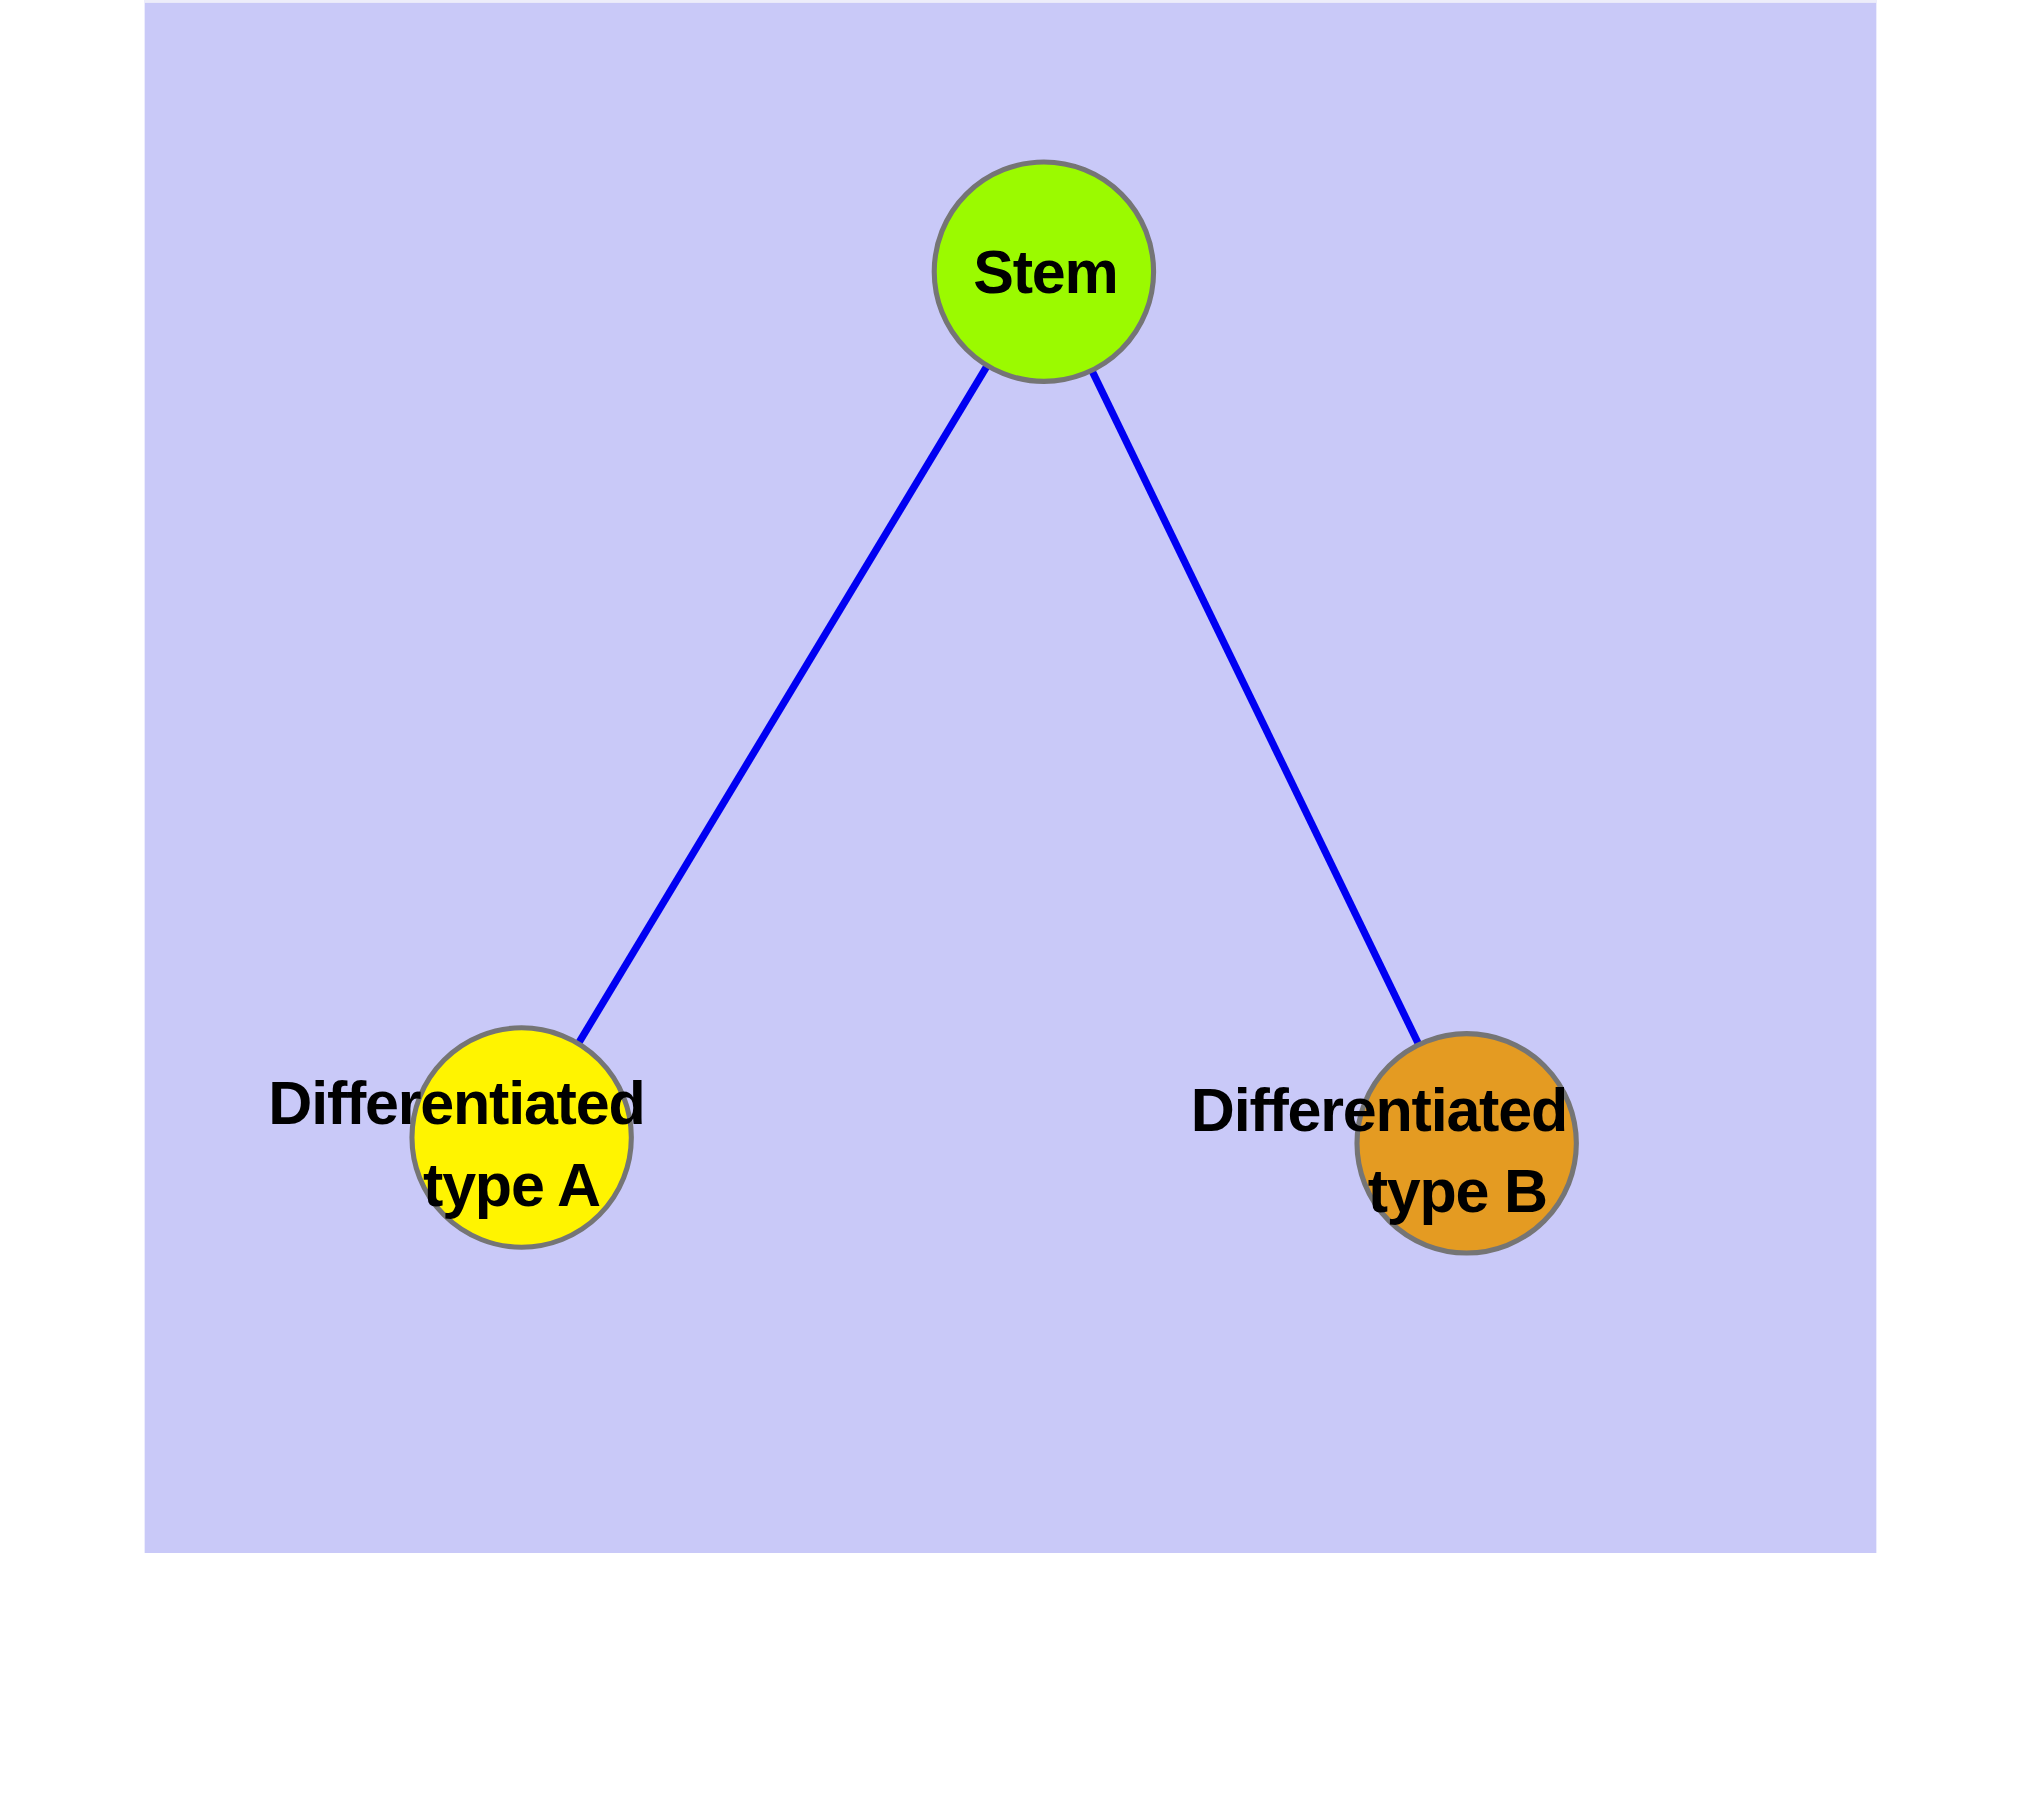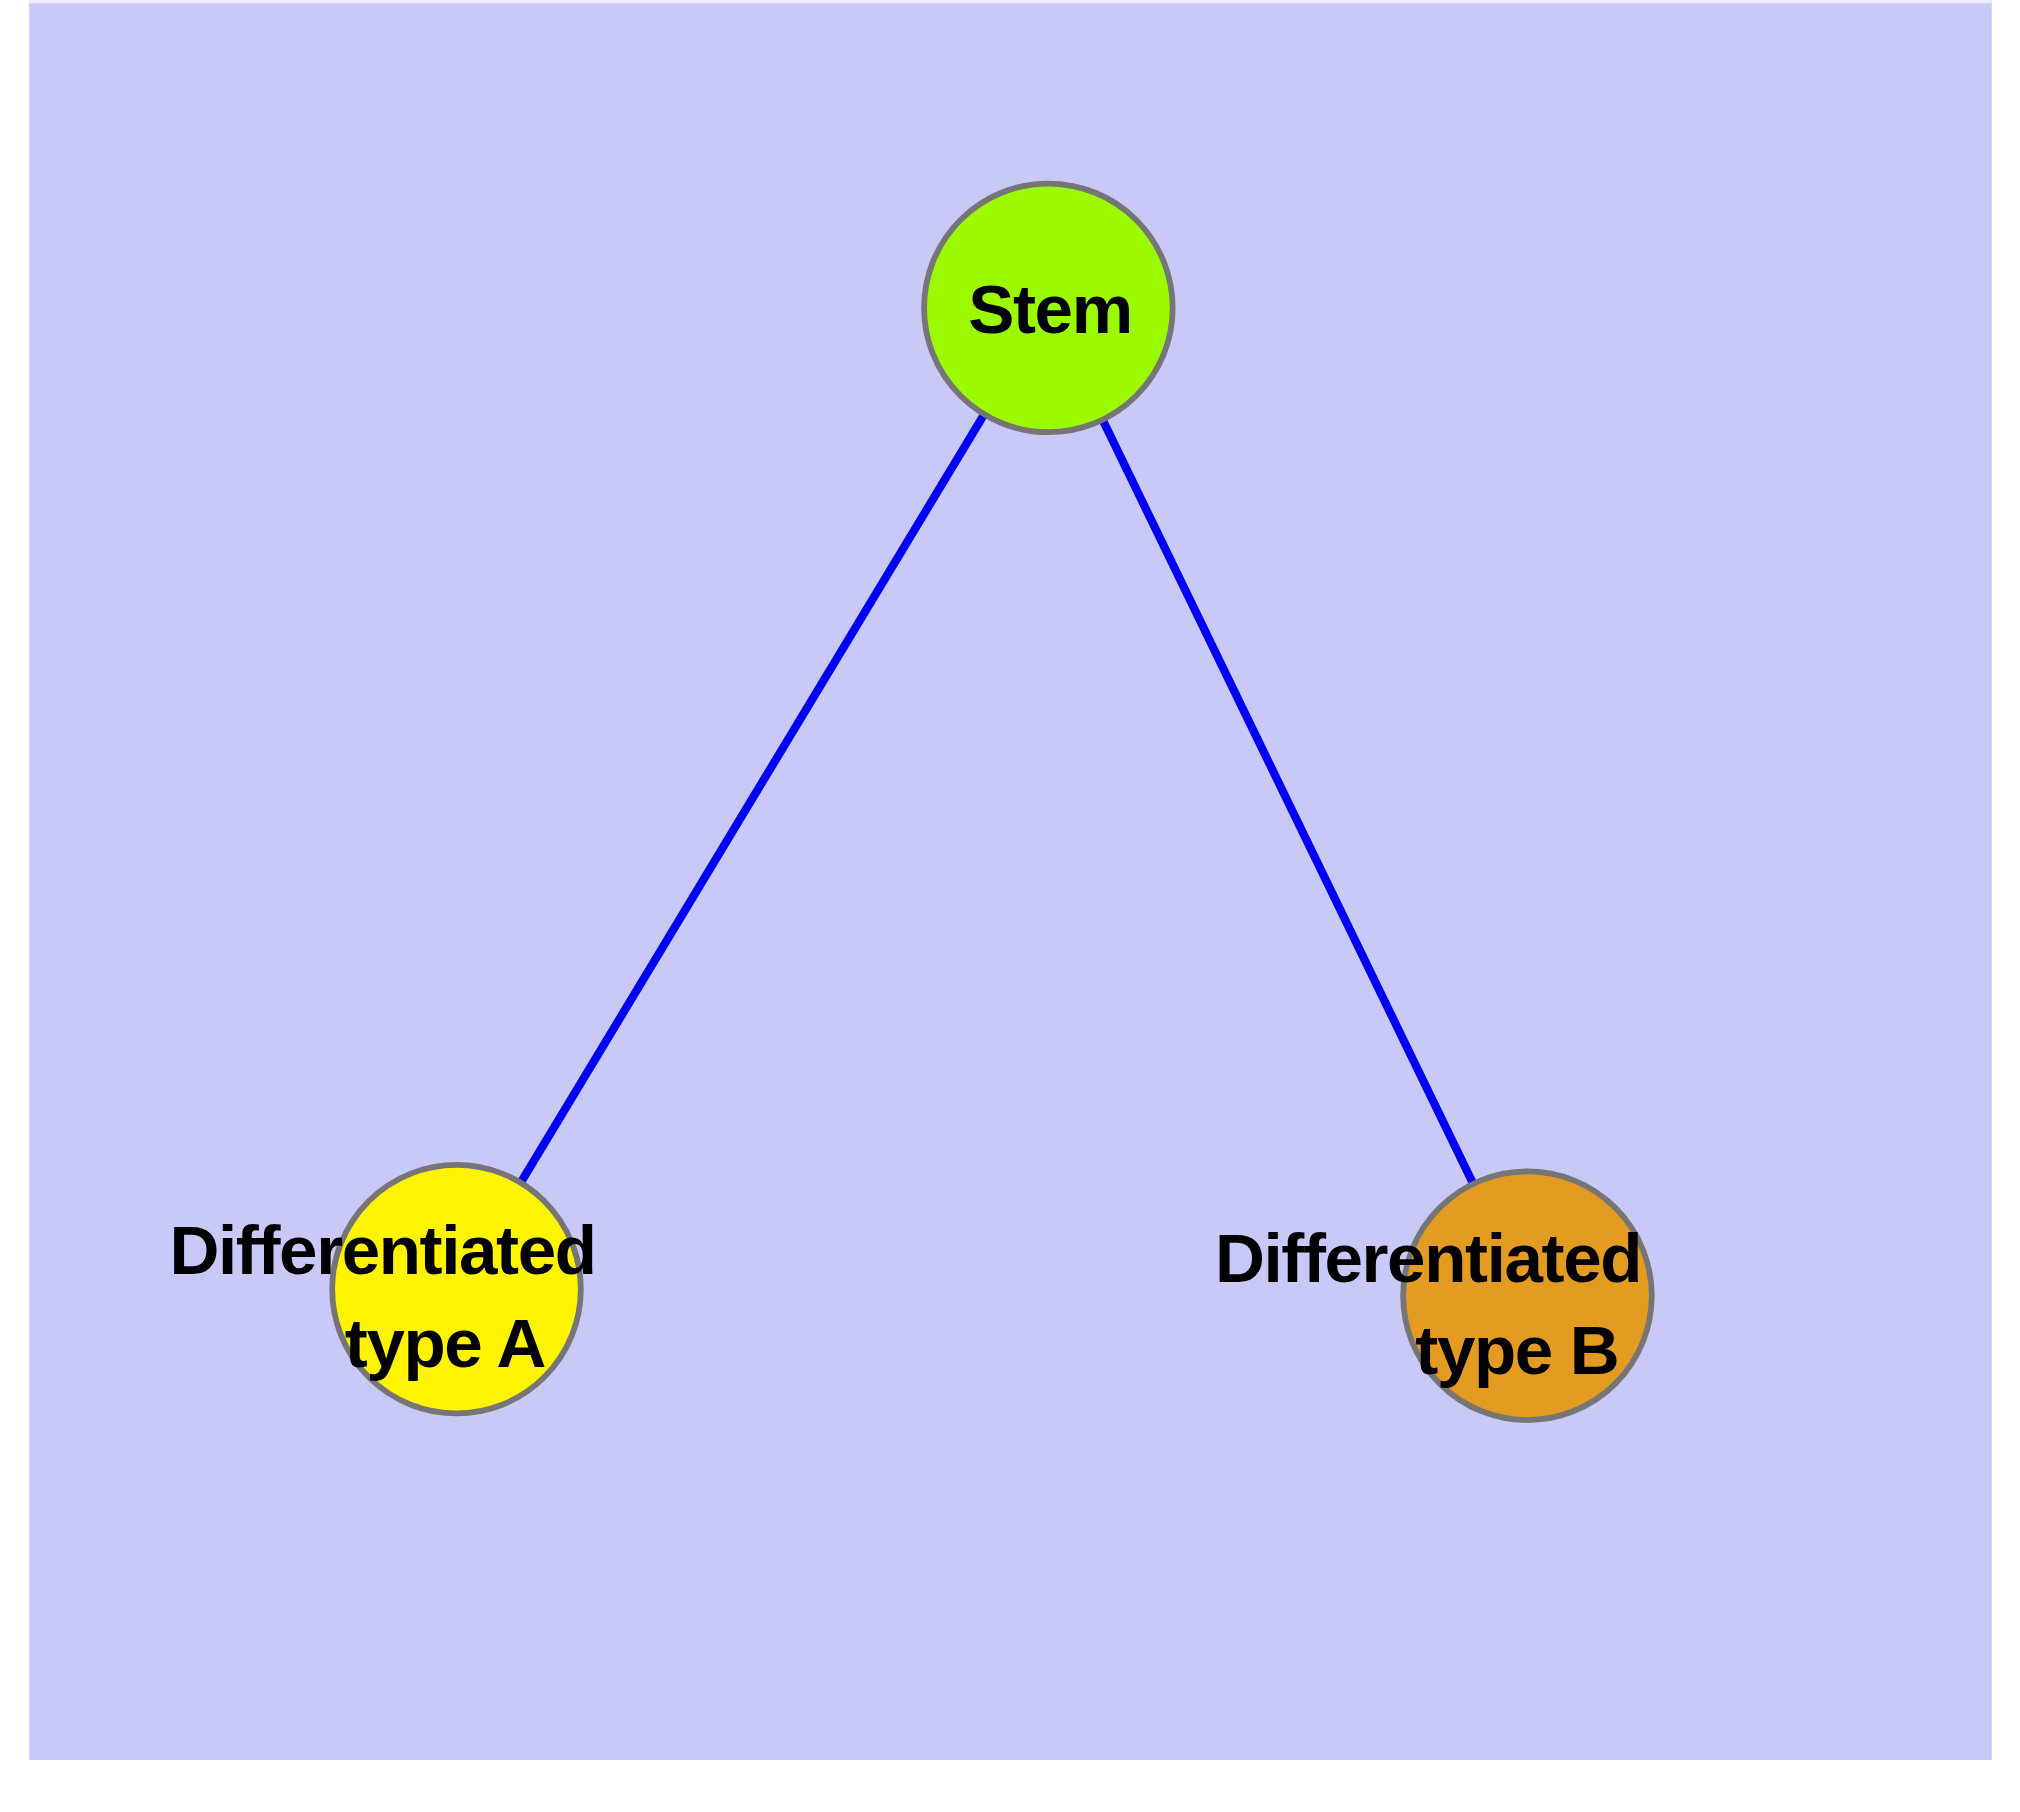--- a/index.html
+++ b/index.html
@@ -5,21 +5,21 @@
   html, body {
     margin: 0;
     padding: 0;
     width: 2021px;
     height: 1812px;
     overflow: hidden;
   }
   #stage {
     position: relative;
     width: 2021px;
-    height: 1760px;
+    height: 1553px;
   }
   svg.graph {
     position: absolute;
     left: 0;
     top: 0;
     width: 100%;
     height: 100%;
     display: block;
   }
   .node-circle {

